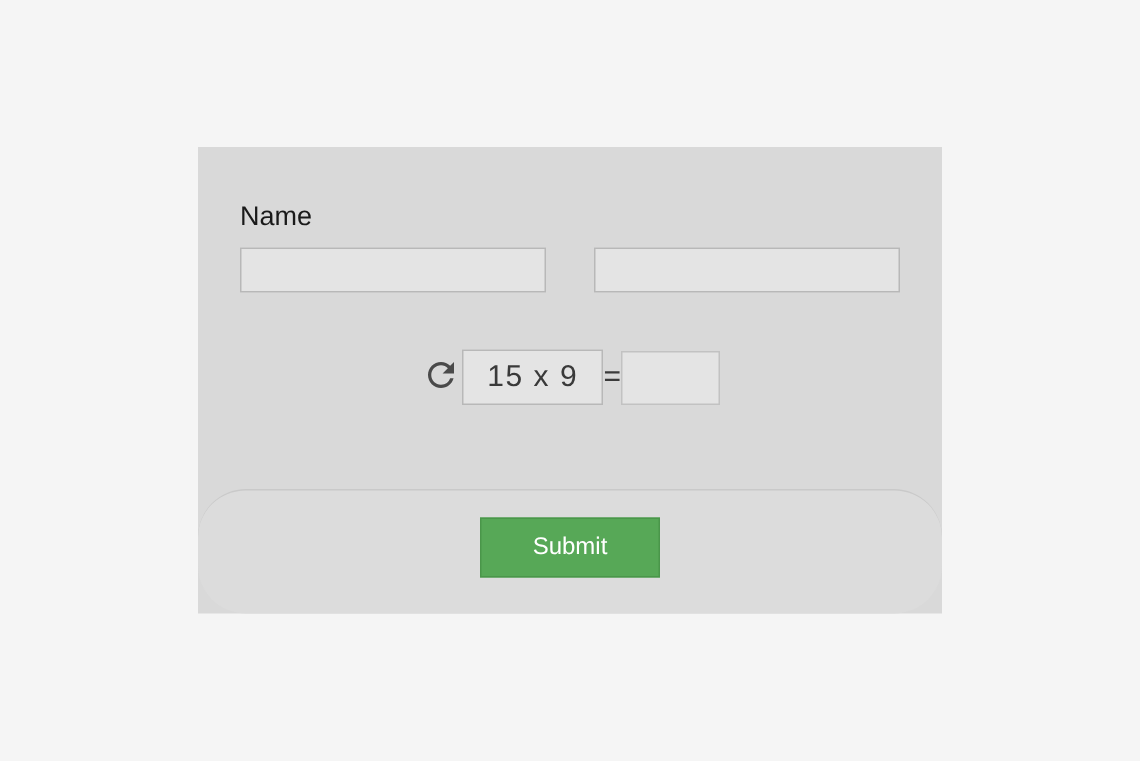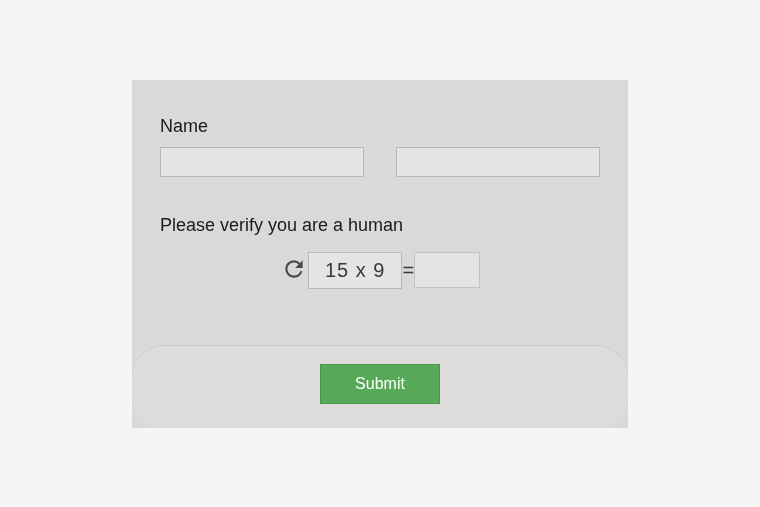--- a/index.html
+++ b/index.html
@@ -125,21 +125,20 @@
     <div class="field-group">
       <label class="label">Name</label>
       <div class="name-row">
         <input type="text" class="text-input" value="" style="">
         <input type="text" class="text-input" value="" style="">
       </div>
     </div>
 
 
     <div class="field-group captcha-group">
-      <label class="label">Please verify you are a human</label>
       <div class="captcha-row">
         <button class="refresh-btn">
           <span>
             <svg viewBox="0 0 24 24">
               <path d="M17.65 6.35A7.96 7.96 0 0 0 12 4c-4.42 0-8 3.58-8 8s3.58 8 8 8c3.73 0 6.84-2.55 7.73-6h-2.08A5.99 5.99 0 0 1 12 18c-3.31 0-6-2.69-6-6s2.69-6 6-6c1.66 0 3.14.69 4.22 1.78L13 11h7V4l-2.35 2.35z"></path>
             </svg>
           </span>
         </button>
         <div class="captcha-question">15 x 9</div>
         <div class="equals">=</div>

